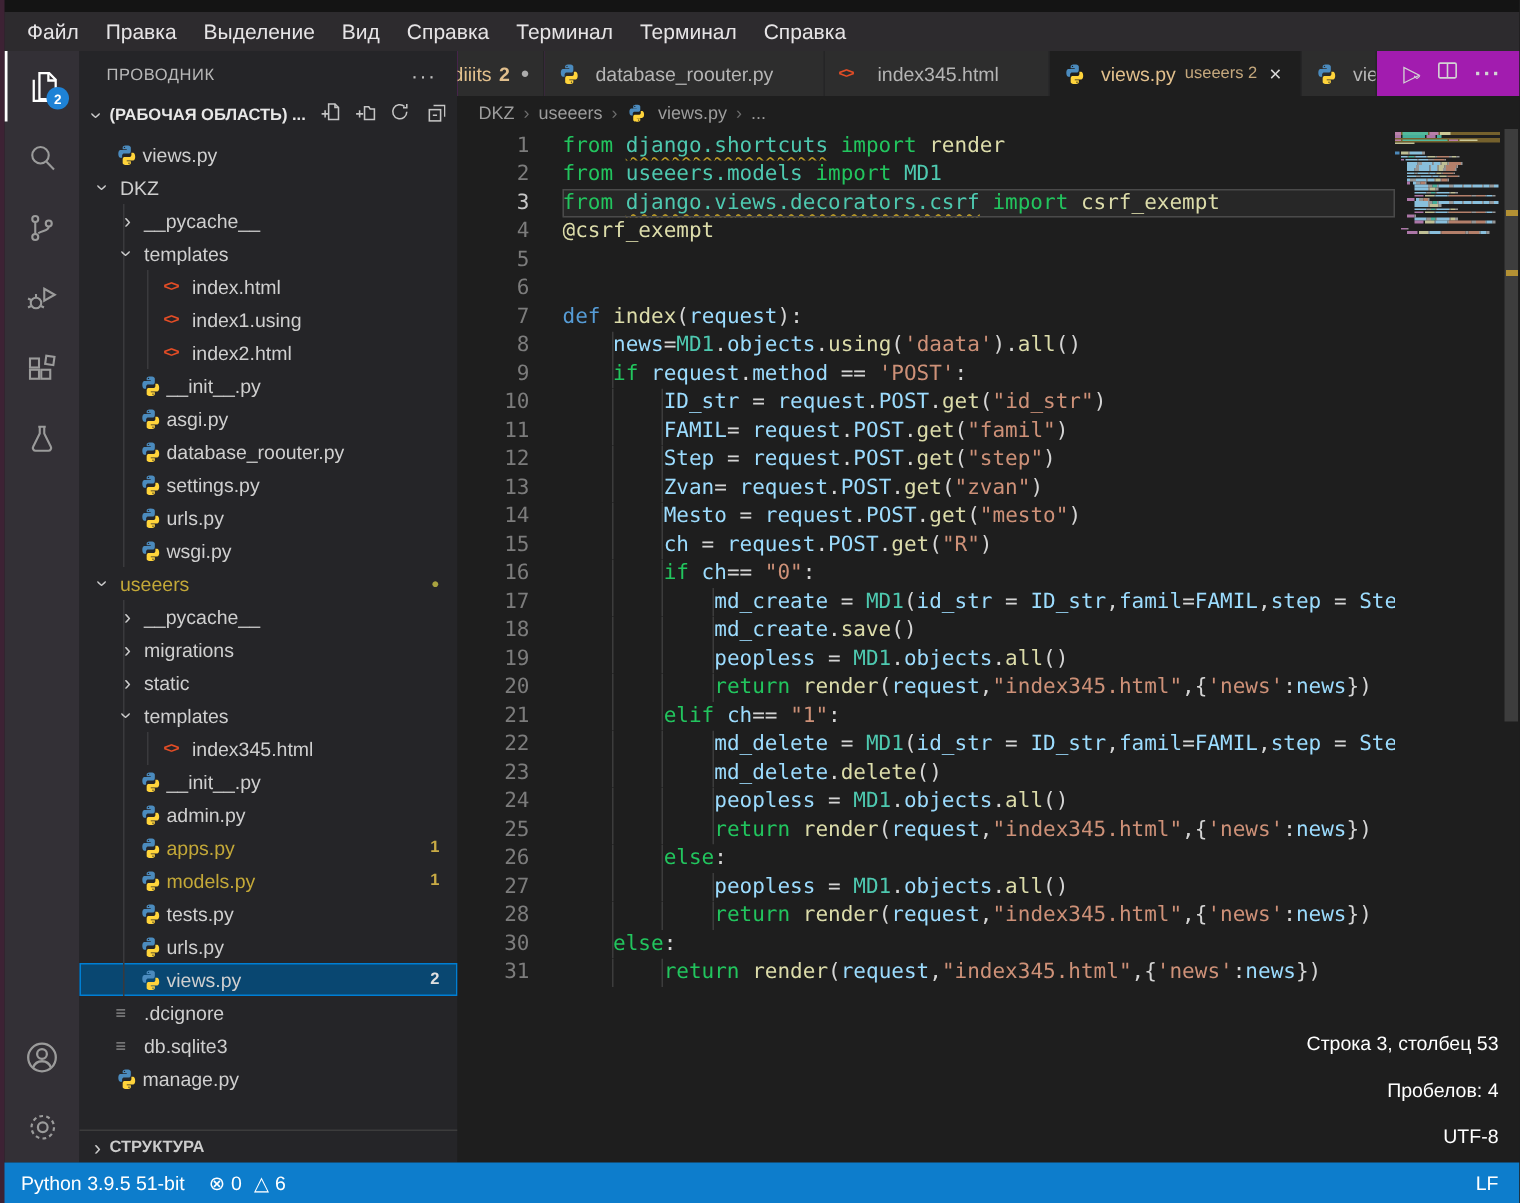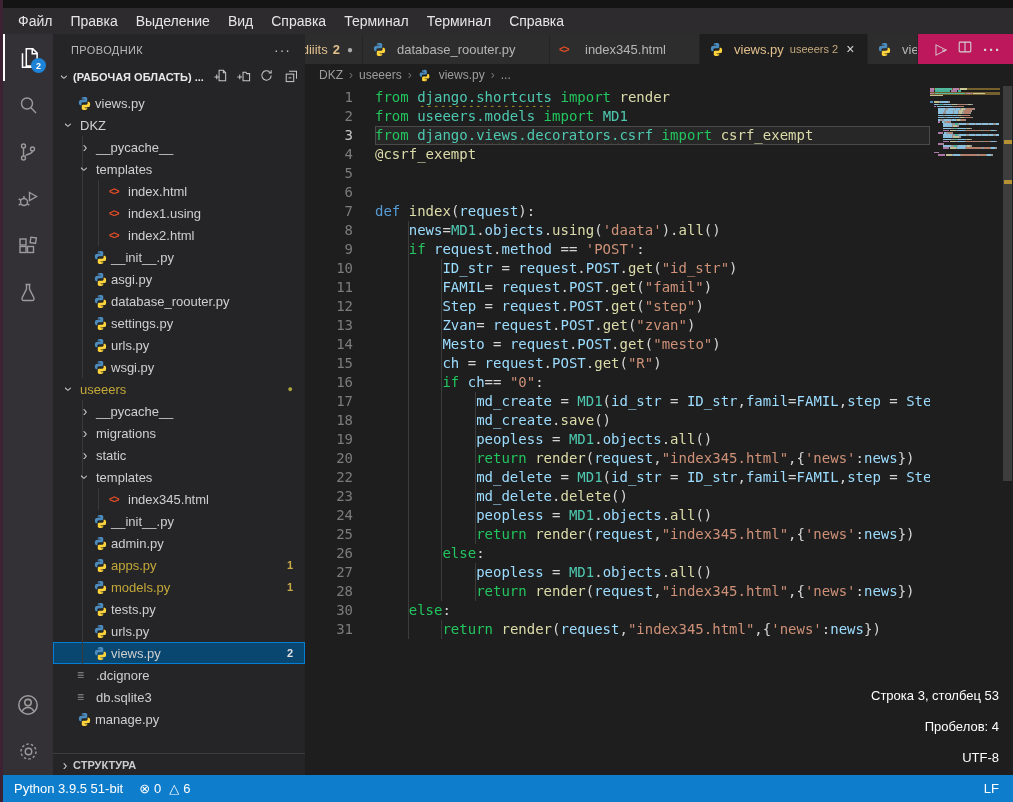--- a/index.html
+++ b/index.html
@@ -37,21 +37,21 @@
   .tlabel { margin-left:3px; }
   .tbadge { margin-left:auto; margin-right:12px; font-size:11px; font-weight:bold; }
   .tdot { margin-left:auto; margin-right:12px; color:#a8a23f; font-size:9px; }
   .py-ico { width:15px; height:15px; flex:none; }
   .html-ico { color:#e44d26; font-size:10px; font-weight:bold; width:16px; flex:none; letter-spacing:-1px; }
   .file-ico { color:#8f8f8f; font-size:12px; width:16px; flex:none; }
   #outline { position:absolute; bottom:0; left:0; width:252px; height:22px; border-top:1px solid #3c3c3c; display:flex; align-items:center; padding-left:4px; }
   #outline span.lbl { color:#cccccc; font-size:11px; font-weight:bold; }
 
   #editor { position:absolute; left:305px; top:34px; width:708px; height:741px; background:#1e1e1e; }
-  #tabbar { position:absolute; left:0; top:0; width:708px; height:30px; background:#be185d; display:flex; }
+  #tabbar { position:absolute; left:0; top:0; width:708px; height:30px; background:#a21caf; display:flex; }
   .tab { height:30px; display:flex; align-items:center; padding:0 9px; background:#2d2d2d; border-right:1px solid #252526; font-size:13px; color:#b5b5b5; overflow:hidden; flex:none; }
   .tab.active { background:#1e1e1e; }
   .tab .mod { color:#e2c08d; }
   .tab .desc { font-size:11px; color:rgba(226,192,141,.85); margin-left:6px; }
   .tab .close { color:#d8d8d8; font-size:14px; margin-left:8px; }
   .tab .dot { color:#ababab; font-size:10px; margin-left:7px; }
   .tab .py-ico, .tab .html-ico { margin-right:5px; }
   #editor-actions { margin-left:auto; display:flex; align-items:center; gap:10px; padding-right:12px; color:#d4d4d4; }
   #editor-actions svg { stroke:#d4d4d4; fill:none; stroke-width:1.2; }
   .run-glyph { font-size:15px; }
@@ -541,20 +541,21 @@
           <div class="codeline"><span class="gutter">11</span><span class="linetext"><span class="guide" style="left: 32.72px;"></span><span class="guide" style="left: 66.44px;"></span><span class="t-p">        </span><span class="t-v">FAMIL</span><span class="t-p">= </span><span class="t-v">request</span><span class="t-p">.</span><span class="t-v">POST</span><span class="t-p">.</span><span class="t-f">get</span><span class="t-p">(</span><span class="t-s">"famil"</span><span class="t-p">)</span></span></div>
           <div class="codeline"><span class="gutter">12</span><span class="linetext"><span class="guide" style="left: 32.72px;"></span><span class="guide" style="left: 66.44px;"></span><span class="t-p">        </span><span class="t-v">Step</span><span class="t-p"> = </span><span class="t-v">request</span><span class="t-p">.</span><span class="t-v">POST</span><span class="t-p">.</span><span class="t-f">get</span><span class="t-p">(</span><span class="t-s">"step"</span><span class="t-p">)</span></span></div>
           <div class="codeline"><span class="gutter">13</span><span class="linetext"><span class="guide" style="left: 32.72px;"></span><span class="guide" style="left: 66.44px;"></span><span class="t-p">        </span><span class="t-v">Zvan</span><span class="t-p">= </span><span class="t-v">request</span><span class="t-p">.</span><span class="t-v">POST</span><span class="t-p">.</span><span class="t-f">get</span><span class="t-p">(</span><span class="t-s">"zvan"</span><span class="t-p">)</span></span></div>
           <div class="codeline"><span class="gutter">14</span><span class="linetext"><span class="guide" style="left: 32.72px;"></span><span class="guide" style="left: 66.44px;"></span><span class="t-p">        </span><span class="t-v">Mesto</span><span class="t-p"> = </span><span class="t-v">request</span><span class="t-p">.</span><span class="t-v">POST</span><span class="t-p">.</span><span class="t-f">get</span><span class="t-p">(</span><span class="t-s">"mesto"</span><span class="t-p">)</span></span></div>
           <div class="codeline"><span class="gutter">15</span><span class="linetext"><span class="guide" style="left: 32.72px;"></span><span class="guide" style="left: 66.44px;"></span><span class="t-p">        </span><span class="t-v">ch</span><span class="t-p"> = </span><span class="t-v">request</span><span class="t-p">.</span><span class="t-v">POST</span><span class="t-p">.</span><span class="t-f">get</span><span class="t-p">(</span><span class="t-s">"R"</span><span class="t-p">)</span></span></div>
           <div class="codeline"><span class="gutter">16</span><span class="linetext"><span class="guide" style="left: 32.72px;"></span><span class="guide" style="left: 66.44px;"></span><span class="t-p">        </span><span class="t-k">if</span><span class="t-p"> </span><span class="t-v">ch</span><span class="t-p">== </span><span class="t-s">"0"</span><span class="t-p">:</span></span></div>
           <div class="codeline"><span class="gutter">17</span><span class="linetext"><span class="guide" style="left: 32.72px;"></span><span class="guide" style="left: 66.44px;"></span><span class="guide" style="left: 100.16px;"></span><span class="t-p">            </span><span class="t-v">md_create</span><span class="t-p"> = </span><span class="t-m">MD1</span><span class="t-p">(</span><span class="t-v">id_str</span><span class="t-p"> = </span><span class="t-v">ID_str</span><span class="t-p">,</span><span class="t-v">famil</span><span class="t-p">=</span><span class="t-v">FAMIL</span><span class="t-p">,</span><span class="t-v">step</span><span class="t-p"> = </span><span class="t-v">Ste</span></span></div>
           <div class="codeline"><span class="gutter">18</span><span class="linetext"><span class="guide" style="left: 32.72px;"></span><span class="guide" style="left: 66.44px;"></span><span class="guide" style="left: 100.16px;"></span><span class="t-p">            </span><span class="t-v">md_create</span><span class="t-p">.</span><span class="t-f">save</span><span class="t-p">()</span></span></div>
           <div class="codeline"><span class="gutter">19</span><span class="linetext"><span class="guide" style="left: 32.72px;"></span><span class="guide" style="left: 66.44px;"></span><span class="guide" style="left: 100.16px;"></span><span class="t-p">            </span><span class="t-v">peopless</span><span class="t-p"> = </span><span class="t-m">MD1</span><span class="t-p">.</span><span class="t-v">objects</span><span class="t-p">.</span><span class="t-f">all</span><span class="t-p">()</span></span></div>
           <div class="codeline"><span class="gutter">20</span><span class="linetext"><span class="guide" style="left: 32.72px;"></span><span class="guide" style="left: 66.44px;"></span><span class="guide" style="left: 100.16px;"></span><span class="t-p">            </span><span class="t-k">return</span><span class="t-p"> </span><span class="t-f">render</span><span class="t-p">(</span><span class="t-v">request</span><span class="t-p">,</span><span class="t-s">"index345.html"</span><span class="t-p">,{</span><span class="t-s">'news'</span><span class="t-p">:</span><span class="t-v">news</span><span class="t-p">})</span></span></div>
+          <div class="codeline"><span class="gutter">21</span><span class="linetext"><span class="guide" style="left: 32.72px;"></span><span class="guide" style="left: 66.44px;"></span><span class="t-p">        </span><span class="t-k">elif</span><span class="t-p"> </span><span class="t-v">ch</span><span class="t-p">== </span><span class="t-s">"1"</span><span class="t-p">:</span></span></div>
           <div class="codeline"><span class="gutter">22</span><span class="linetext"><span class="guide" style="left: 32.72px;"></span><span class="guide" style="left: 66.44px;"></span><span class="guide" style="left: 100.16px;"></span><span class="t-p">            </span><span class="t-v">md_delete</span><span class="t-p"> = </span><span class="t-m">MD1</span><span class="t-p">(</span><span class="t-v">id_str</span><span class="t-p"> = </span><span class="t-v">ID_str</span><span class="t-p">,</span><span class="t-v">famil</span><span class="t-p">=</span><span class="t-v">FAMIL</span><span class="t-p">,</span><span class="t-v">step</span><span class="t-p"> = </span><span class="t-v">Ste</span></span></div>
           <div class="codeline"><span class="gutter">23</span><span class="linetext"><span class="guide" style="left: 32.72px;"></span><span class="guide" style="left: 66.44px;"></span><span class="guide" style="left: 100.16px;"></span><span class="t-p">            </span><span class="t-v">md_delete</span><span class="t-p">.</span><span class="t-f">delete</span><span class="t-p">()</span></span></div>
           <div class="codeline"><span class="gutter">24</span><span class="linetext"><span class="guide" style="left: 32.72px;"></span><span class="guide" style="left: 66.44px;"></span><span class="guide" style="left: 100.16px;"></span><span class="t-p">            </span><span class="t-v">peopless</span><span class="t-p"> = </span><span class="t-m">MD1</span><span class="t-p">.</span><span class="t-v">objects</span><span class="t-p">.</span><span class="t-f">all</span><span class="t-p">()</span></span></div>
           <div class="codeline"><span class="gutter">25</span><span class="linetext"><span class="guide" style="left: 32.72px;"></span><span class="guide" style="left: 66.44px;"></span><span class="guide" style="left: 100.16px;"></span><span class="t-p">            </span><span class="t-k">return</span><span class="t-p"> </span><span class="t-f">render</span><span class="t-p">(</span><span class="t-v">request</span><span class="t-p">,</span><span class="t-s">"index345.html"</span><span class="t-p">,{</span><span class="t-s">'news'</span><span class="t-p">:</span><span class="t-v">news</span><span class="t-p">})</span></span></div>
           <div class="codeline"><span class="gutter">26</span><span class="linetext"><span class="guide" style="left: 32.72px;"></span><span class="guide" style="left: 66.44px;"></span><span class="t-p">        </span><span class="t-k">else</span><span class="t-p">:</span></span></div>
           <div class="codeline"><span class="gutter">27</span><span class="linetext"><span class="guide" style="left: 32.72px;"></span><span class="guide" style="left: 66.44px;"></span><span class="guide" style="left: 100.16px;"></span><span class="t-p">            </span><span class="t-v">peopless</span><span class="t-p"> = </span><span class="t-m">MD1</span><span class="t-p">.</span><span class="t-v">objects</span><span class="t-p">.</span><span class="t-f">all</span><span class="t-p">()</span></span></div>
           <div class="codeline"><span class="gutter">28</span><span class="linetext"><span class="guide" style="left: 32.72px;"></span><span class="guide" style="left: 66.44px;"></span><span class="guide" style="left: 100.16px;"></span><span class="t-p">            </span><span class="t-k">return</span><span class="t-p"> </span><span class="t-f">render</span><span class="t-p">(</span><span class="t-v">request</span><span class="t-p">,</span><span class="t-s">"index345.html"</span><span class="t-p">,{</span><span class="t-s">'news'</span><span class="t-p">:</span><span class="t-v">news</span><span class="t-p">})</span></span></div>
           <div class="codeline"><span class="gutter">30</span><span class="linetext"><span class="guide" style="left: 32.72px;"></span><span class="t-p">    </span><span class="t-k">else</span><span class="t-p">:</span></span></div>
           <div class="codeline"><span class="gutter">31</span><span class="linetext"><span class="guide" style="left: 32.72px;"></span><span class="guide" style="left: 66.44px;"></span><span class="t-p">        </span><span class="t-k">return</span><span class="t-p"> </span><span class="t-f">render</span><span class="t-p">(</span><span class="t-v">request</span><span class="t-p">,</span><span class="t-s">"index345.html"</span><span class="t-p">,{</span><span class="t-s">'news'</span><span class="t-p">:</span><span class="t-v">news</span><span class="t-p">})</span></span></div>
         </div>

